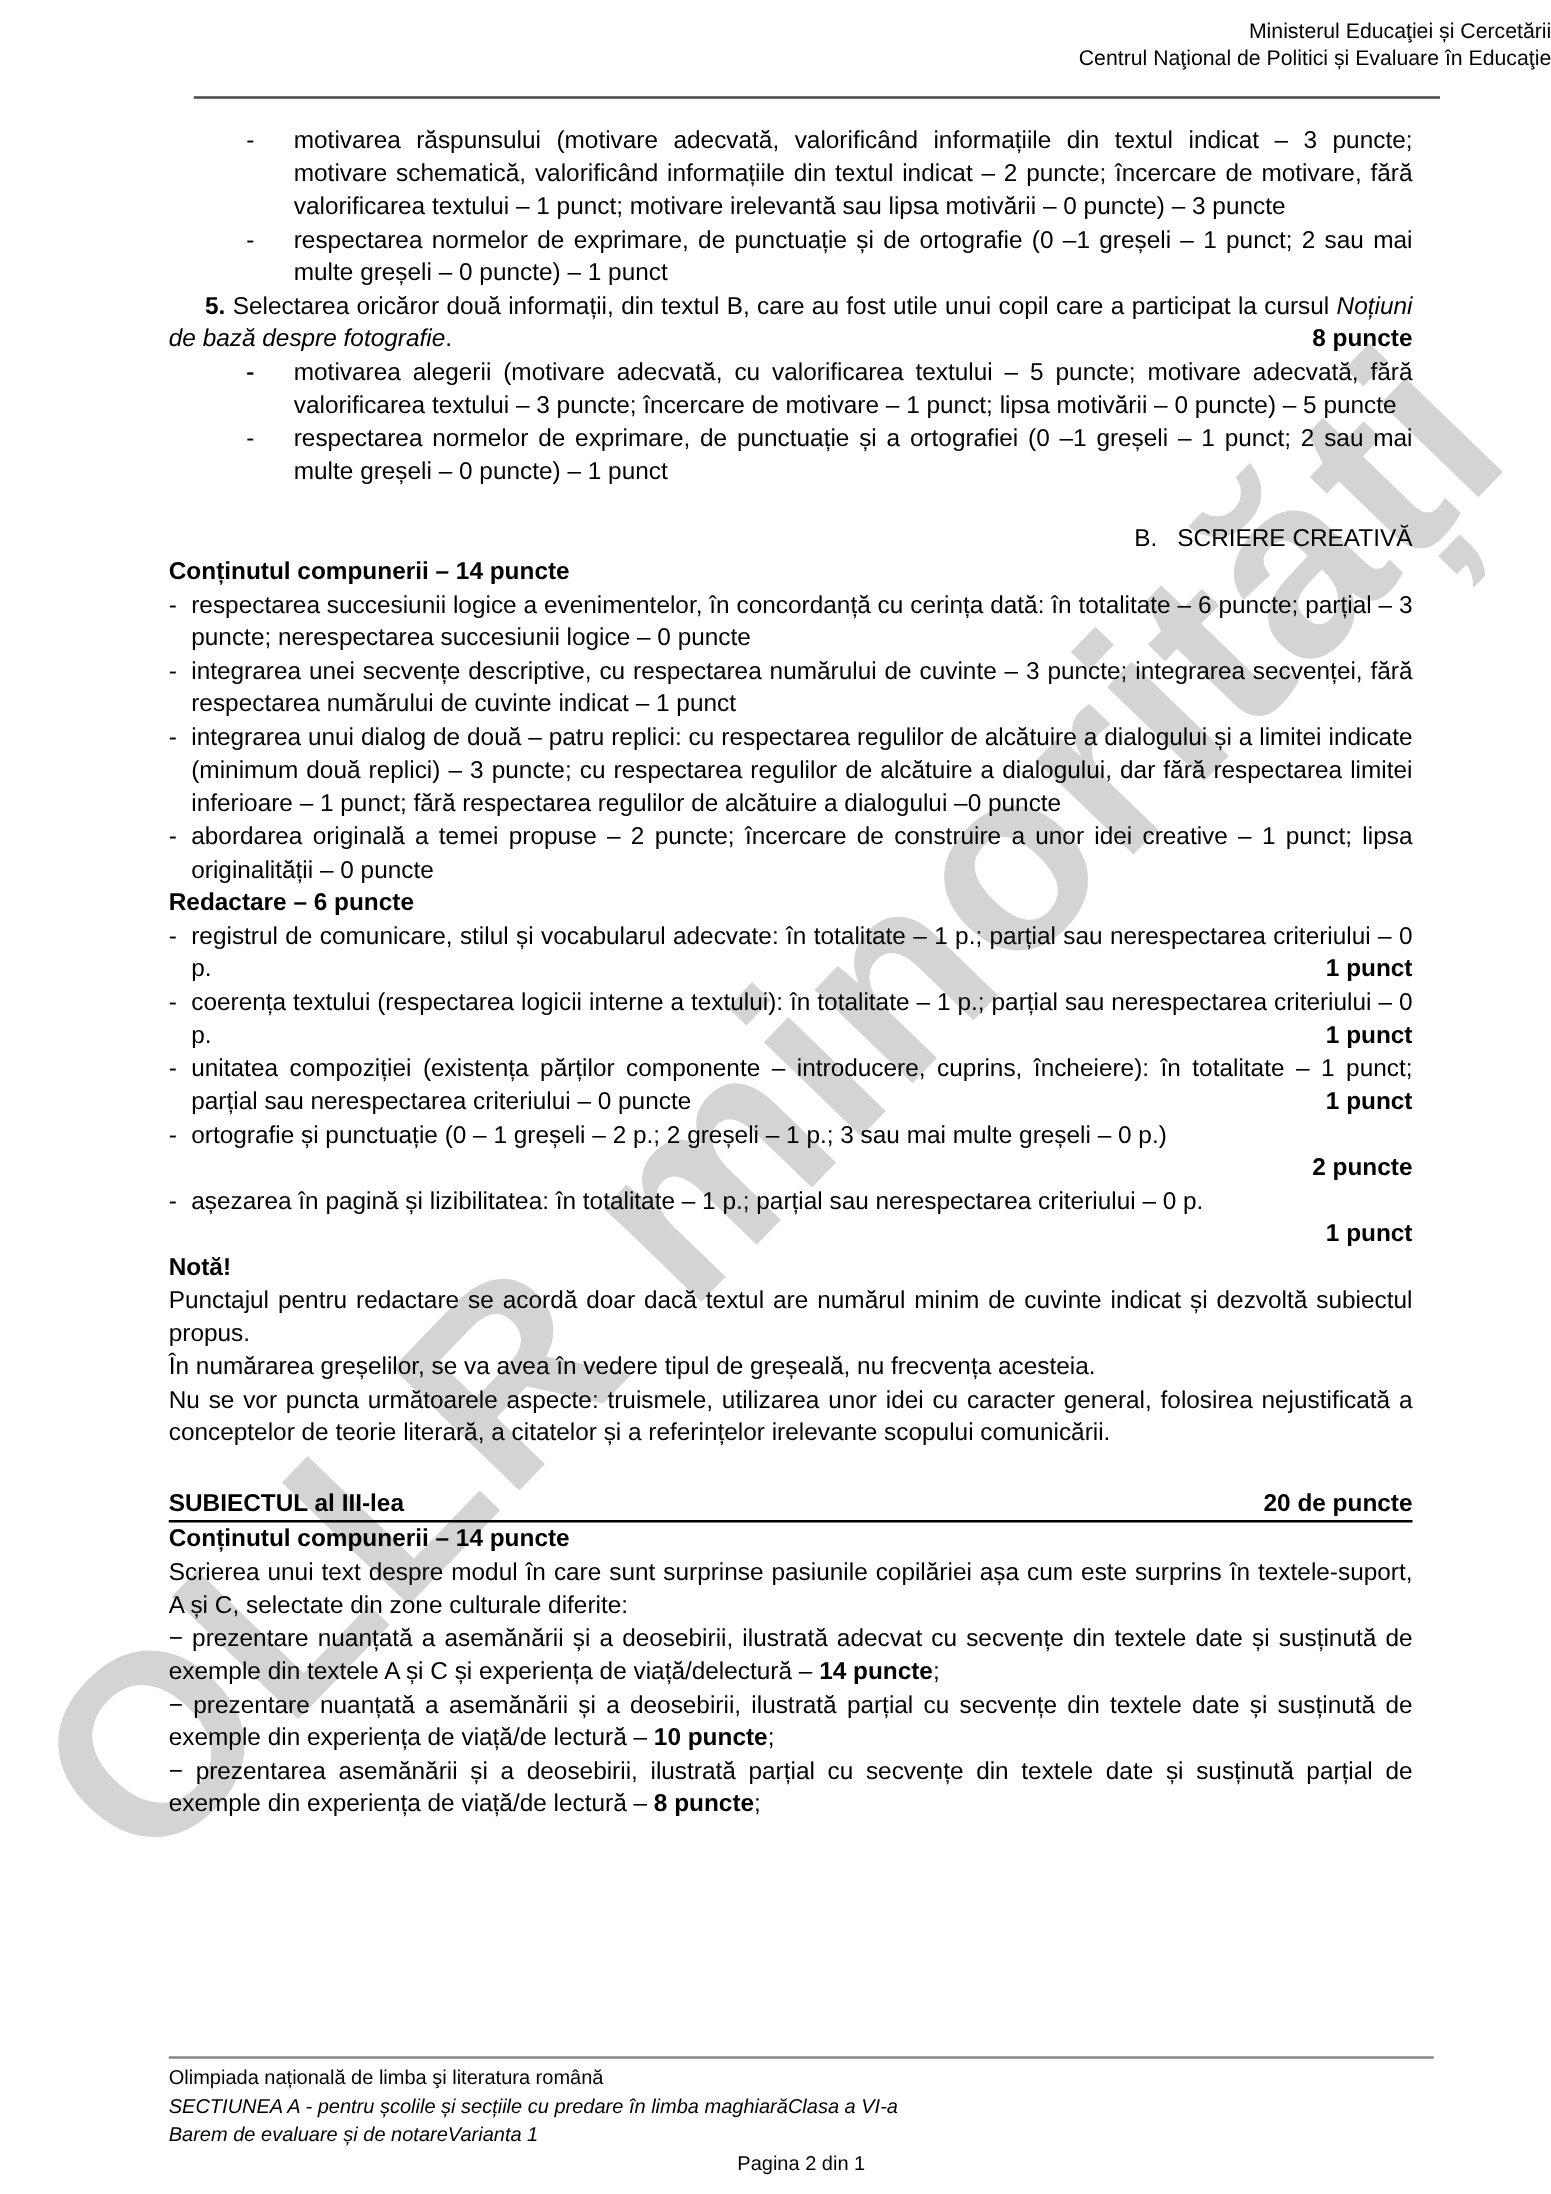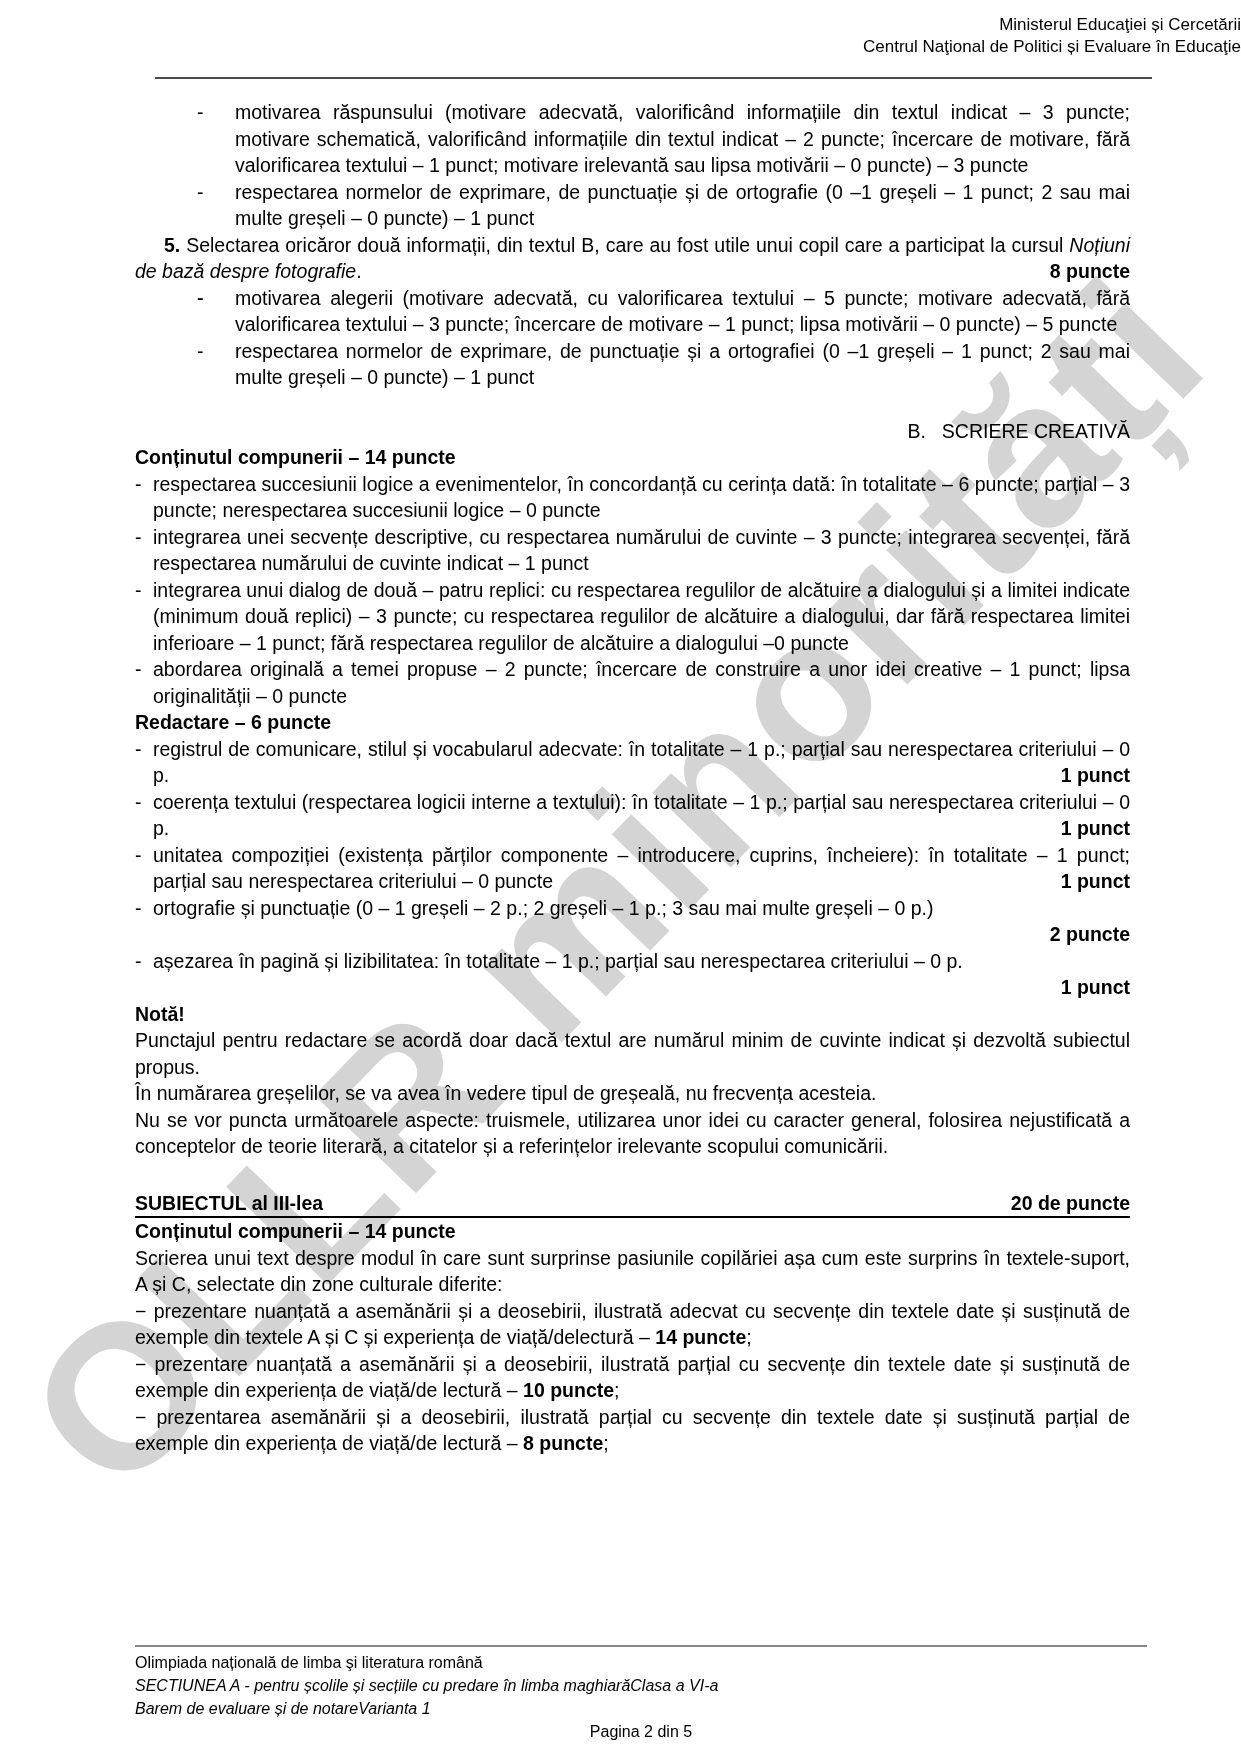--- a/index.html
+++ b/index.html
@@ -160,16 +160,16 @@
     <div class="ftr-rule"></div>
     <div>Olimpiada națională de limba şi literatura română</div>
     <div class="frow">
       <span>SECTIUNEA A - pentru școlile și secțiile cu predare în limba maghiară</span>
       <span>Clasa a VI-a</span>
     </div>
     <div class="frow">
       <span>Barem de evaluare și de notare</span>
       <span>Varianta 1</span>
     </div>
-    <div class="fpage">Pagina 2 din 5</div>
+    <div class="fpage">Pagina 2 din 1</div>
   </div>
 
 </div>
 
 </body></html>

